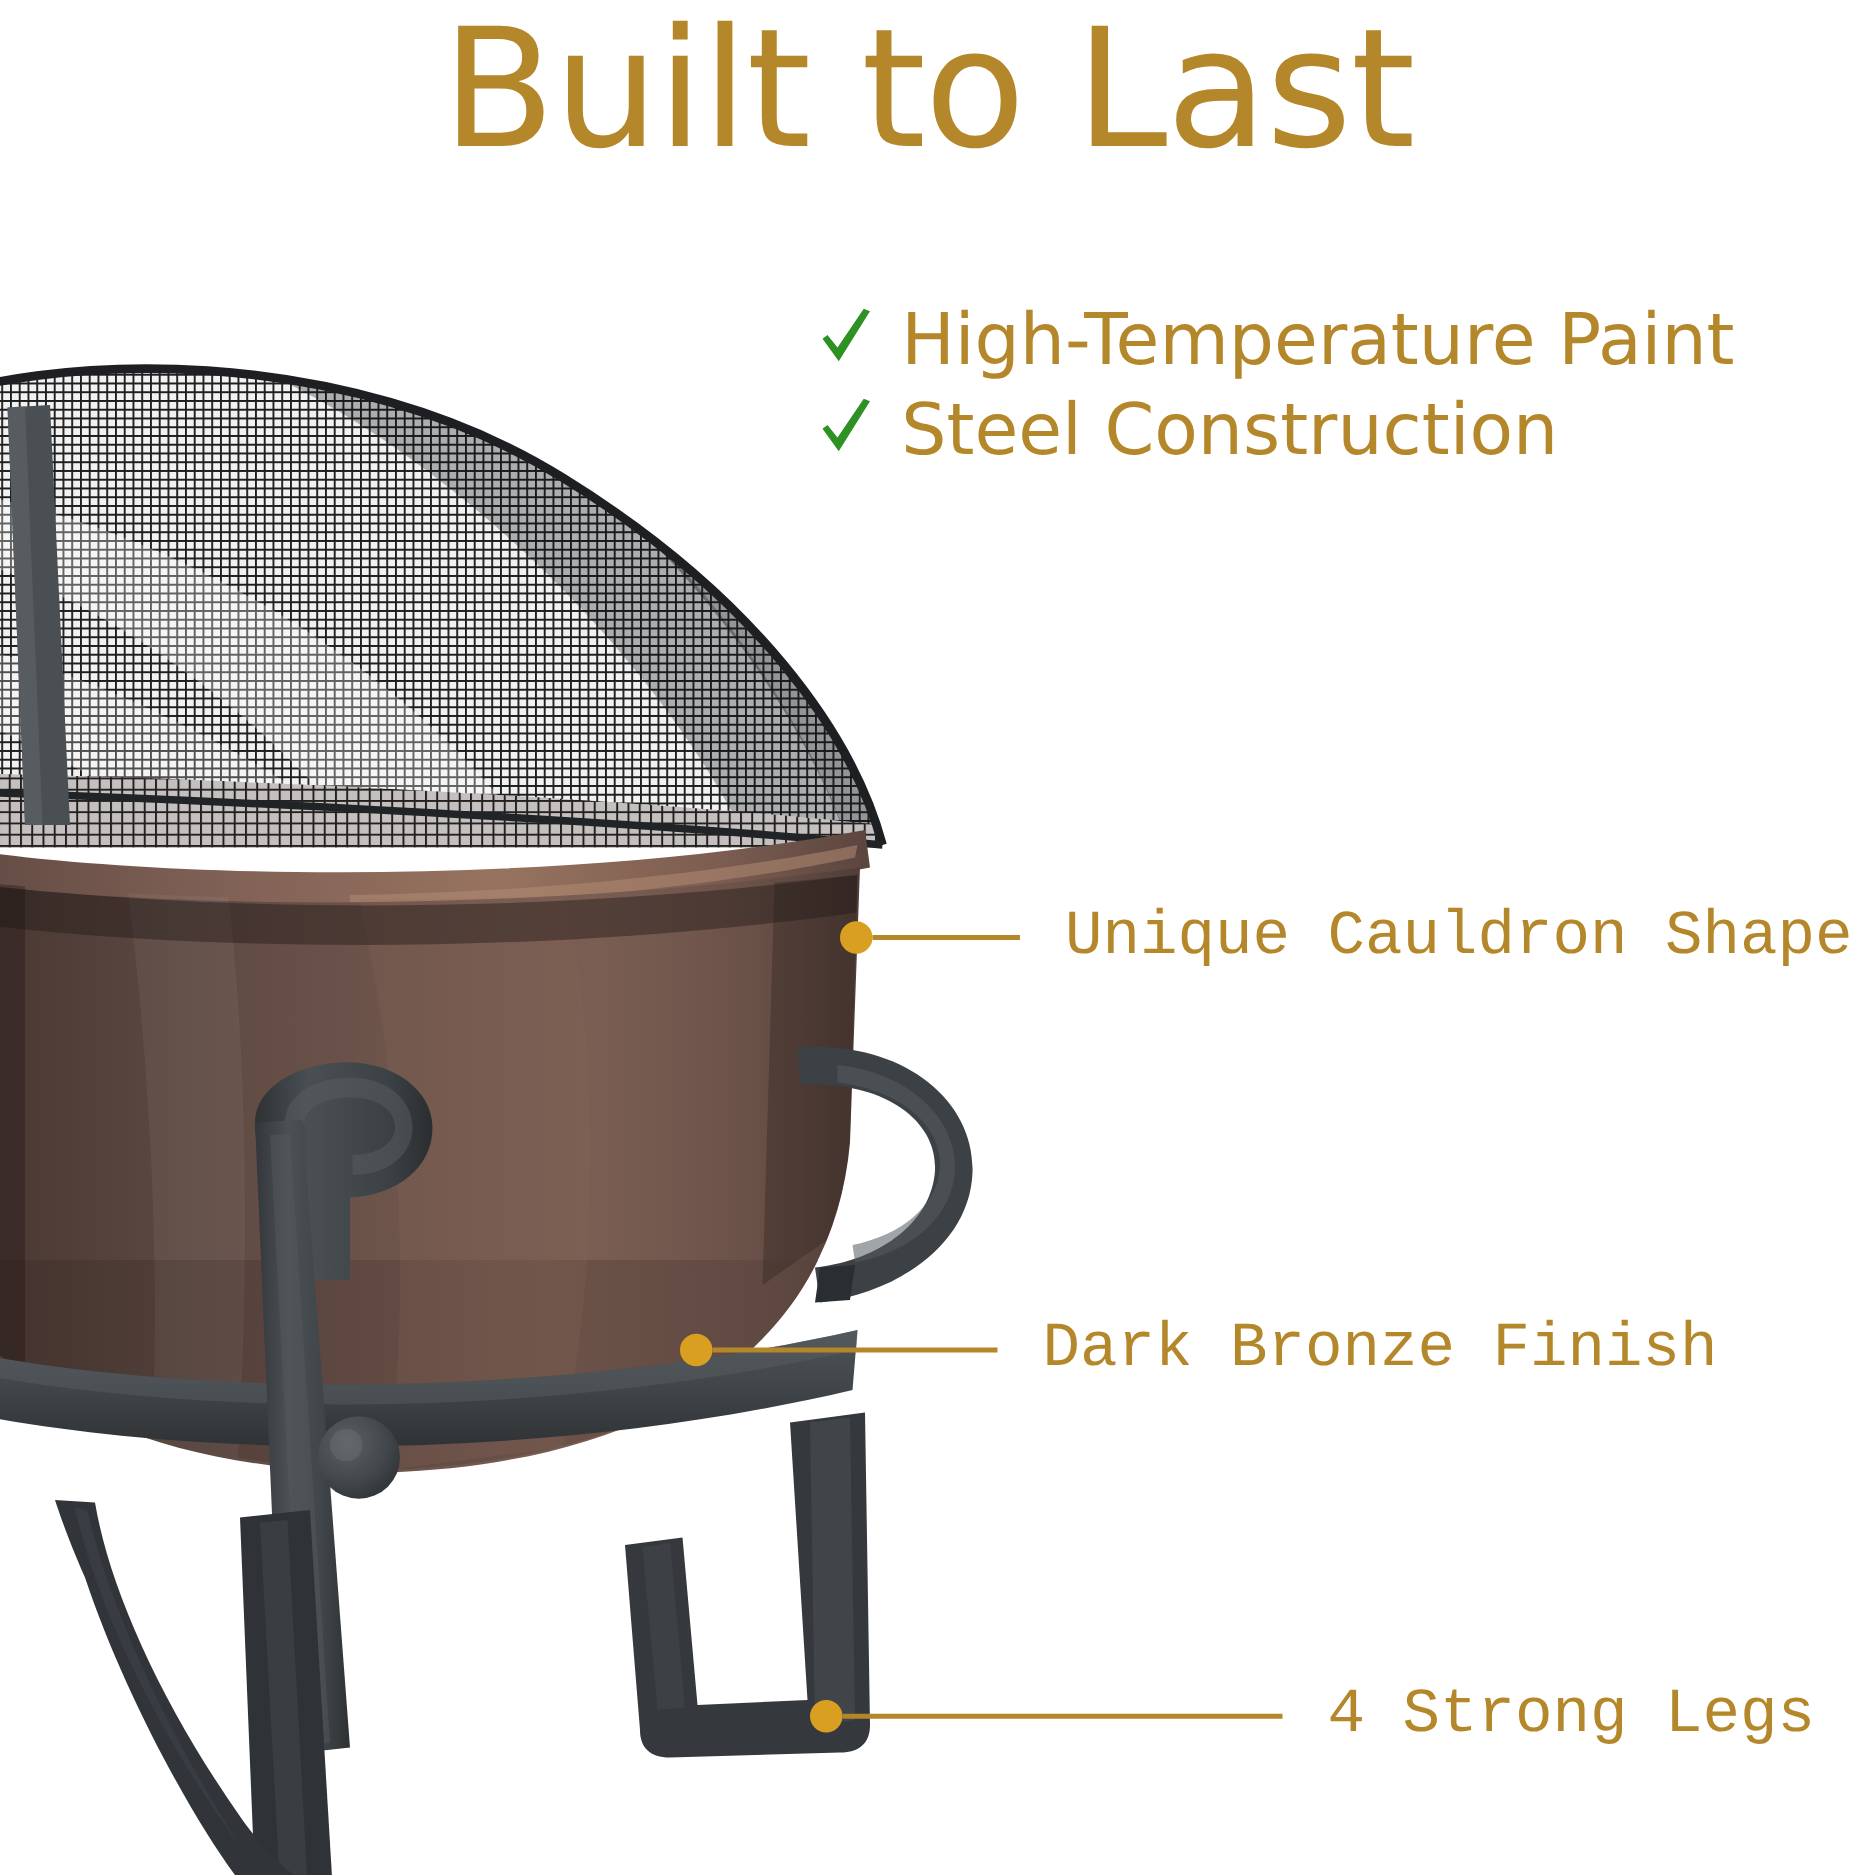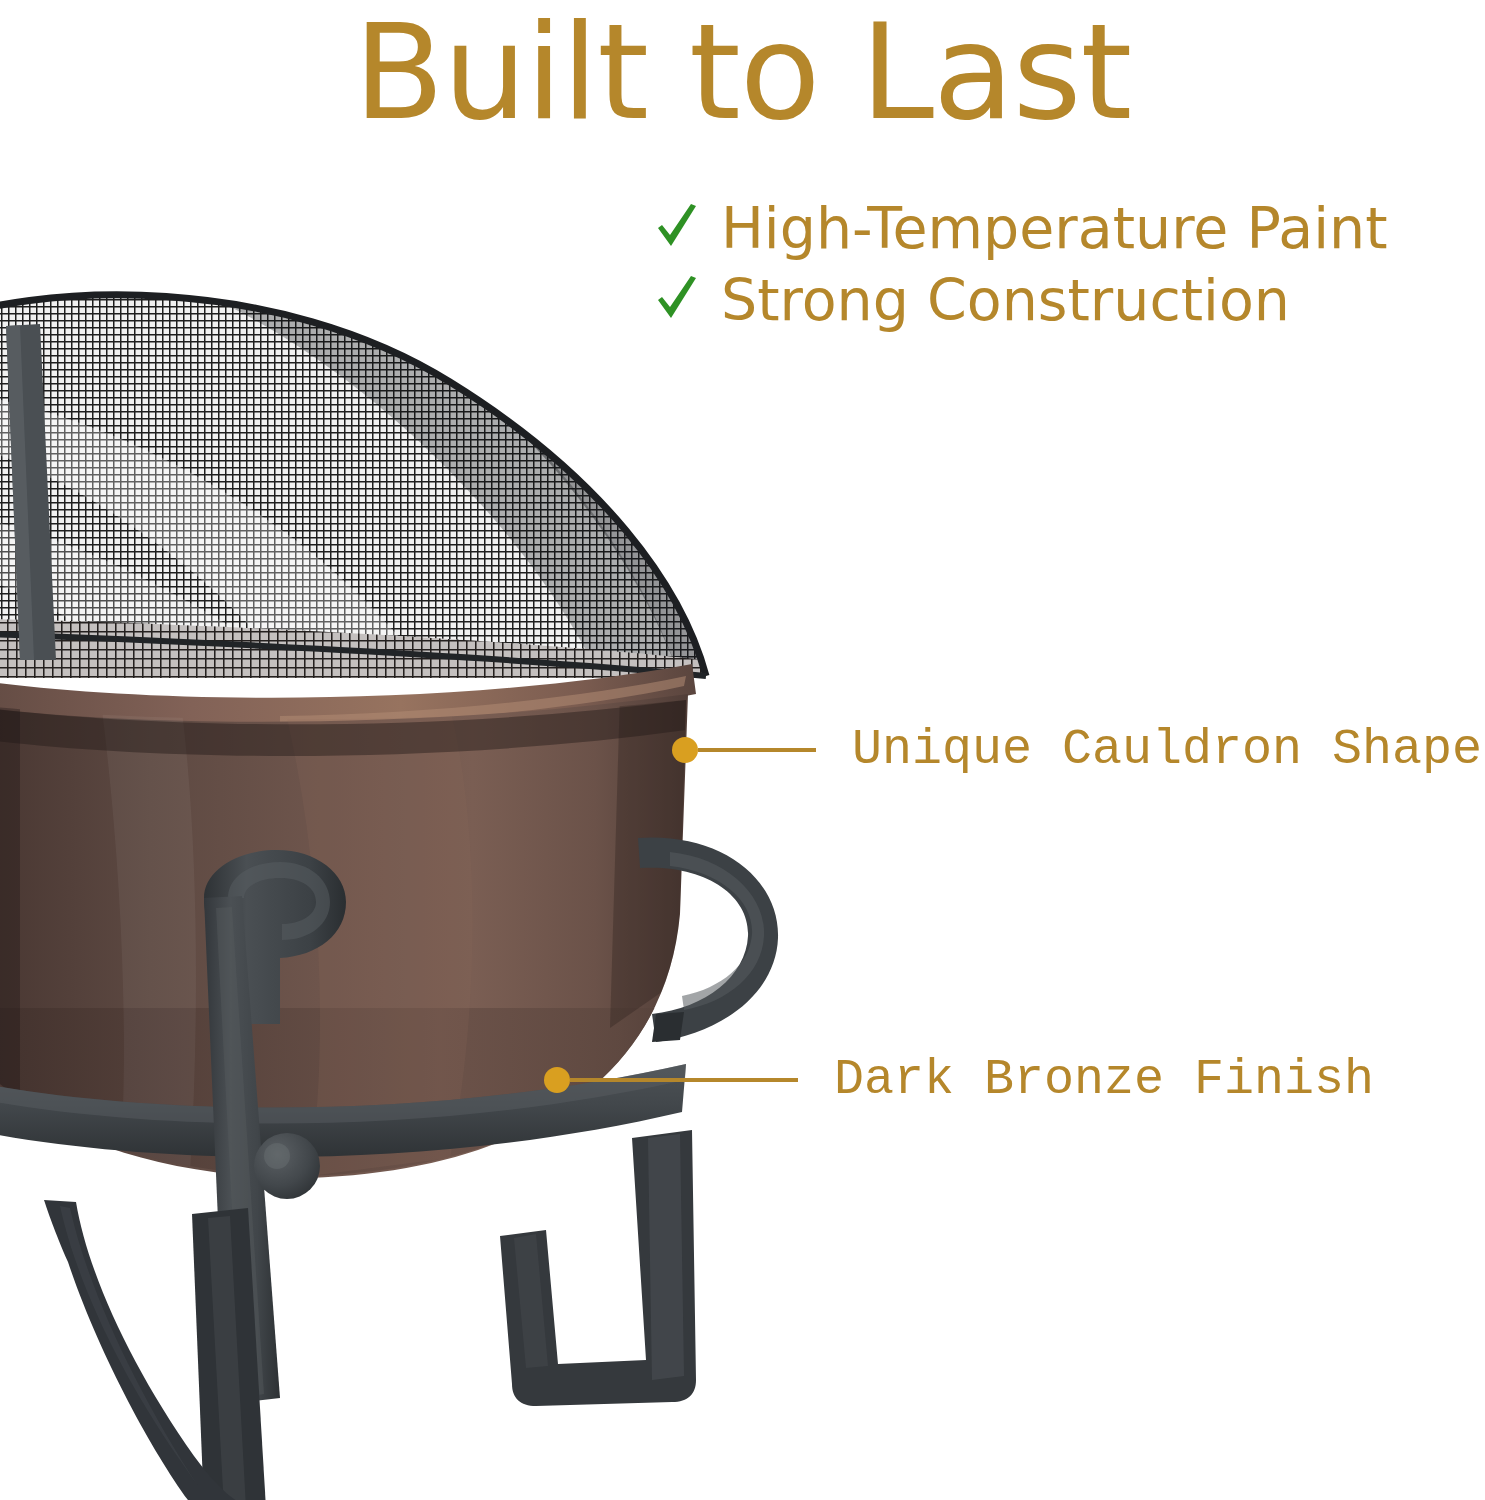--- a/index.html
+++ b/index.html
@@ -47,20 +47,21 @@
     top:6px;
   }
   .check svg { display:block; width:44px; height:52px; }
   .feature-label {
     font-size:57px;
     line-height:68px;
     color:#b5872b;
     white-space:nowrap;
     font-family:"DejaVu Sans", sans-serif;
     font-weight:400;
+    margin-top:44px;
   }
 
   
   .callout {
     position:absolute;
     display:flex;
     align-items:center;
     height:56px;
   }
   .callout-dot {
@@ -338,31 +339,36 @@
       </span>
       <span class="feature-label">High-Temperature Paint</span>
     </div>
 
     <div class="feature-row">
       <span class="check">
         <svg viewBox="0 0 44 52" xmlns="http://www.w3.org/2000/svg">
           <path d="M3 26 L16 44 L41 4 L36 2 L15 33 L7 23 Z" fill="#2e9124"></path>
         </svg>
       </span>
-      <span class="feature-label">Strong Construction</span>
+      <span class="feature-label">Steel Construction</span>
     </div>
 
   </div>
 
   <div class="callout" id="callout-cauldron">
     <span class="callout-dot"></span>
     <span class="callout-line"></span>
     <span class="callout-label">Unique Cauldron Shape</span>
   </div>
 
   <div class="callout" id="callout-bronze">
     <span class="callout-dot"></span>
     <span class="callout-line"></span>
     <span class="callout-label">Dark Bronze Finish</span>
   </div>
 
+  <div class="callout" id="callout-legs">
+    <span class="callout-dot"></span>
+    <span class="callout-line"></span>
+    <span class="callout-label">4 Strong Legs</span>
+  </div>
 
 </div>
 
 </body></html>

